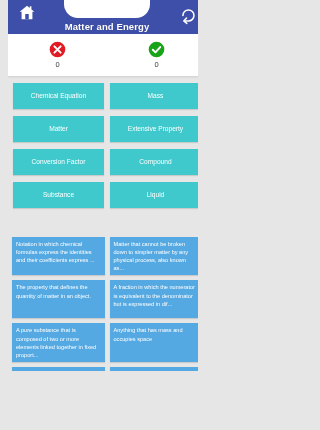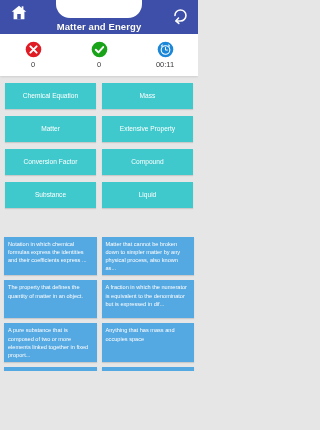--- a/index.html
+++ b/index.html
@@ -13,20 +13,21 @@
     background: #e6e6e6;
     font-family: "Liberation Sans", sans-serif;
     -webkit-font-smoothing: antialiased;
   }
   #app {
     position: relative;
     width: 198px;
     height: 371px;
     overflow: hidden;
     background: #e6e6e6;
+    margin-left: 8px;
   }
 
   
   .header {
     position: relative;
     height: 34px;
     background: #3d4fa8;
     overflow: hidden;
   }
   .notch {
@@ -183,31 +184,20 @@
     <div class="stat">
       <span class="stat-ico">
         <svg viewBox="0 0 24 24" width="17" height="17">
           <circle cx="12" cy="12" r="11" fill="#19a319"></circle>
           <path d="M6.8 12.3 10.5 16 17.2 8.6" fill="none" stroke="#ffffff" stroke-width="2.8" stroke-linecap="round" stroke-linejoin="round"></path>
         </svg>
       </span>
       <span class="stat-val">0</span>
     </div>
 
-    <div class="stat">
-      <span class="stat-ico">
-        <svg viewBox="0 0 24 24" width="17" height="17">
-          <circle cx="12" cy="12" r="11" fill="#1a87d8"></circle>
-          <circle cx="12" cy="12.7" r="6.1" fill="none" stroke="#ffffff" stroke-width="1.5"></circle>
-          <path d="M12 9.2v3.6h2.6" fill="none" stroke="#ffffff" stroke-width="1.4" stroke-linecap="round"></path>
-          <path d="M7.6 5.6 6.2 7.1M16.4 5.6l1.4 1.5" stroke="#ffffff" stroke-width="1.5" stroke-linecap="round"></path>
-        </svg>
-      </span>
-      <span class="stat-val">00:11</span>
-    </div>
 
   </div>
 
   <div class="terms">
     <div class="term">Chemical Equation</div>
     <div class="term">Mass</div>
     <div class="term">Matter</div>
     <div class="term">Extensive Property</div>
     <div class="term">Conversion Factor</div>
     <div class="term">Compound</div>

